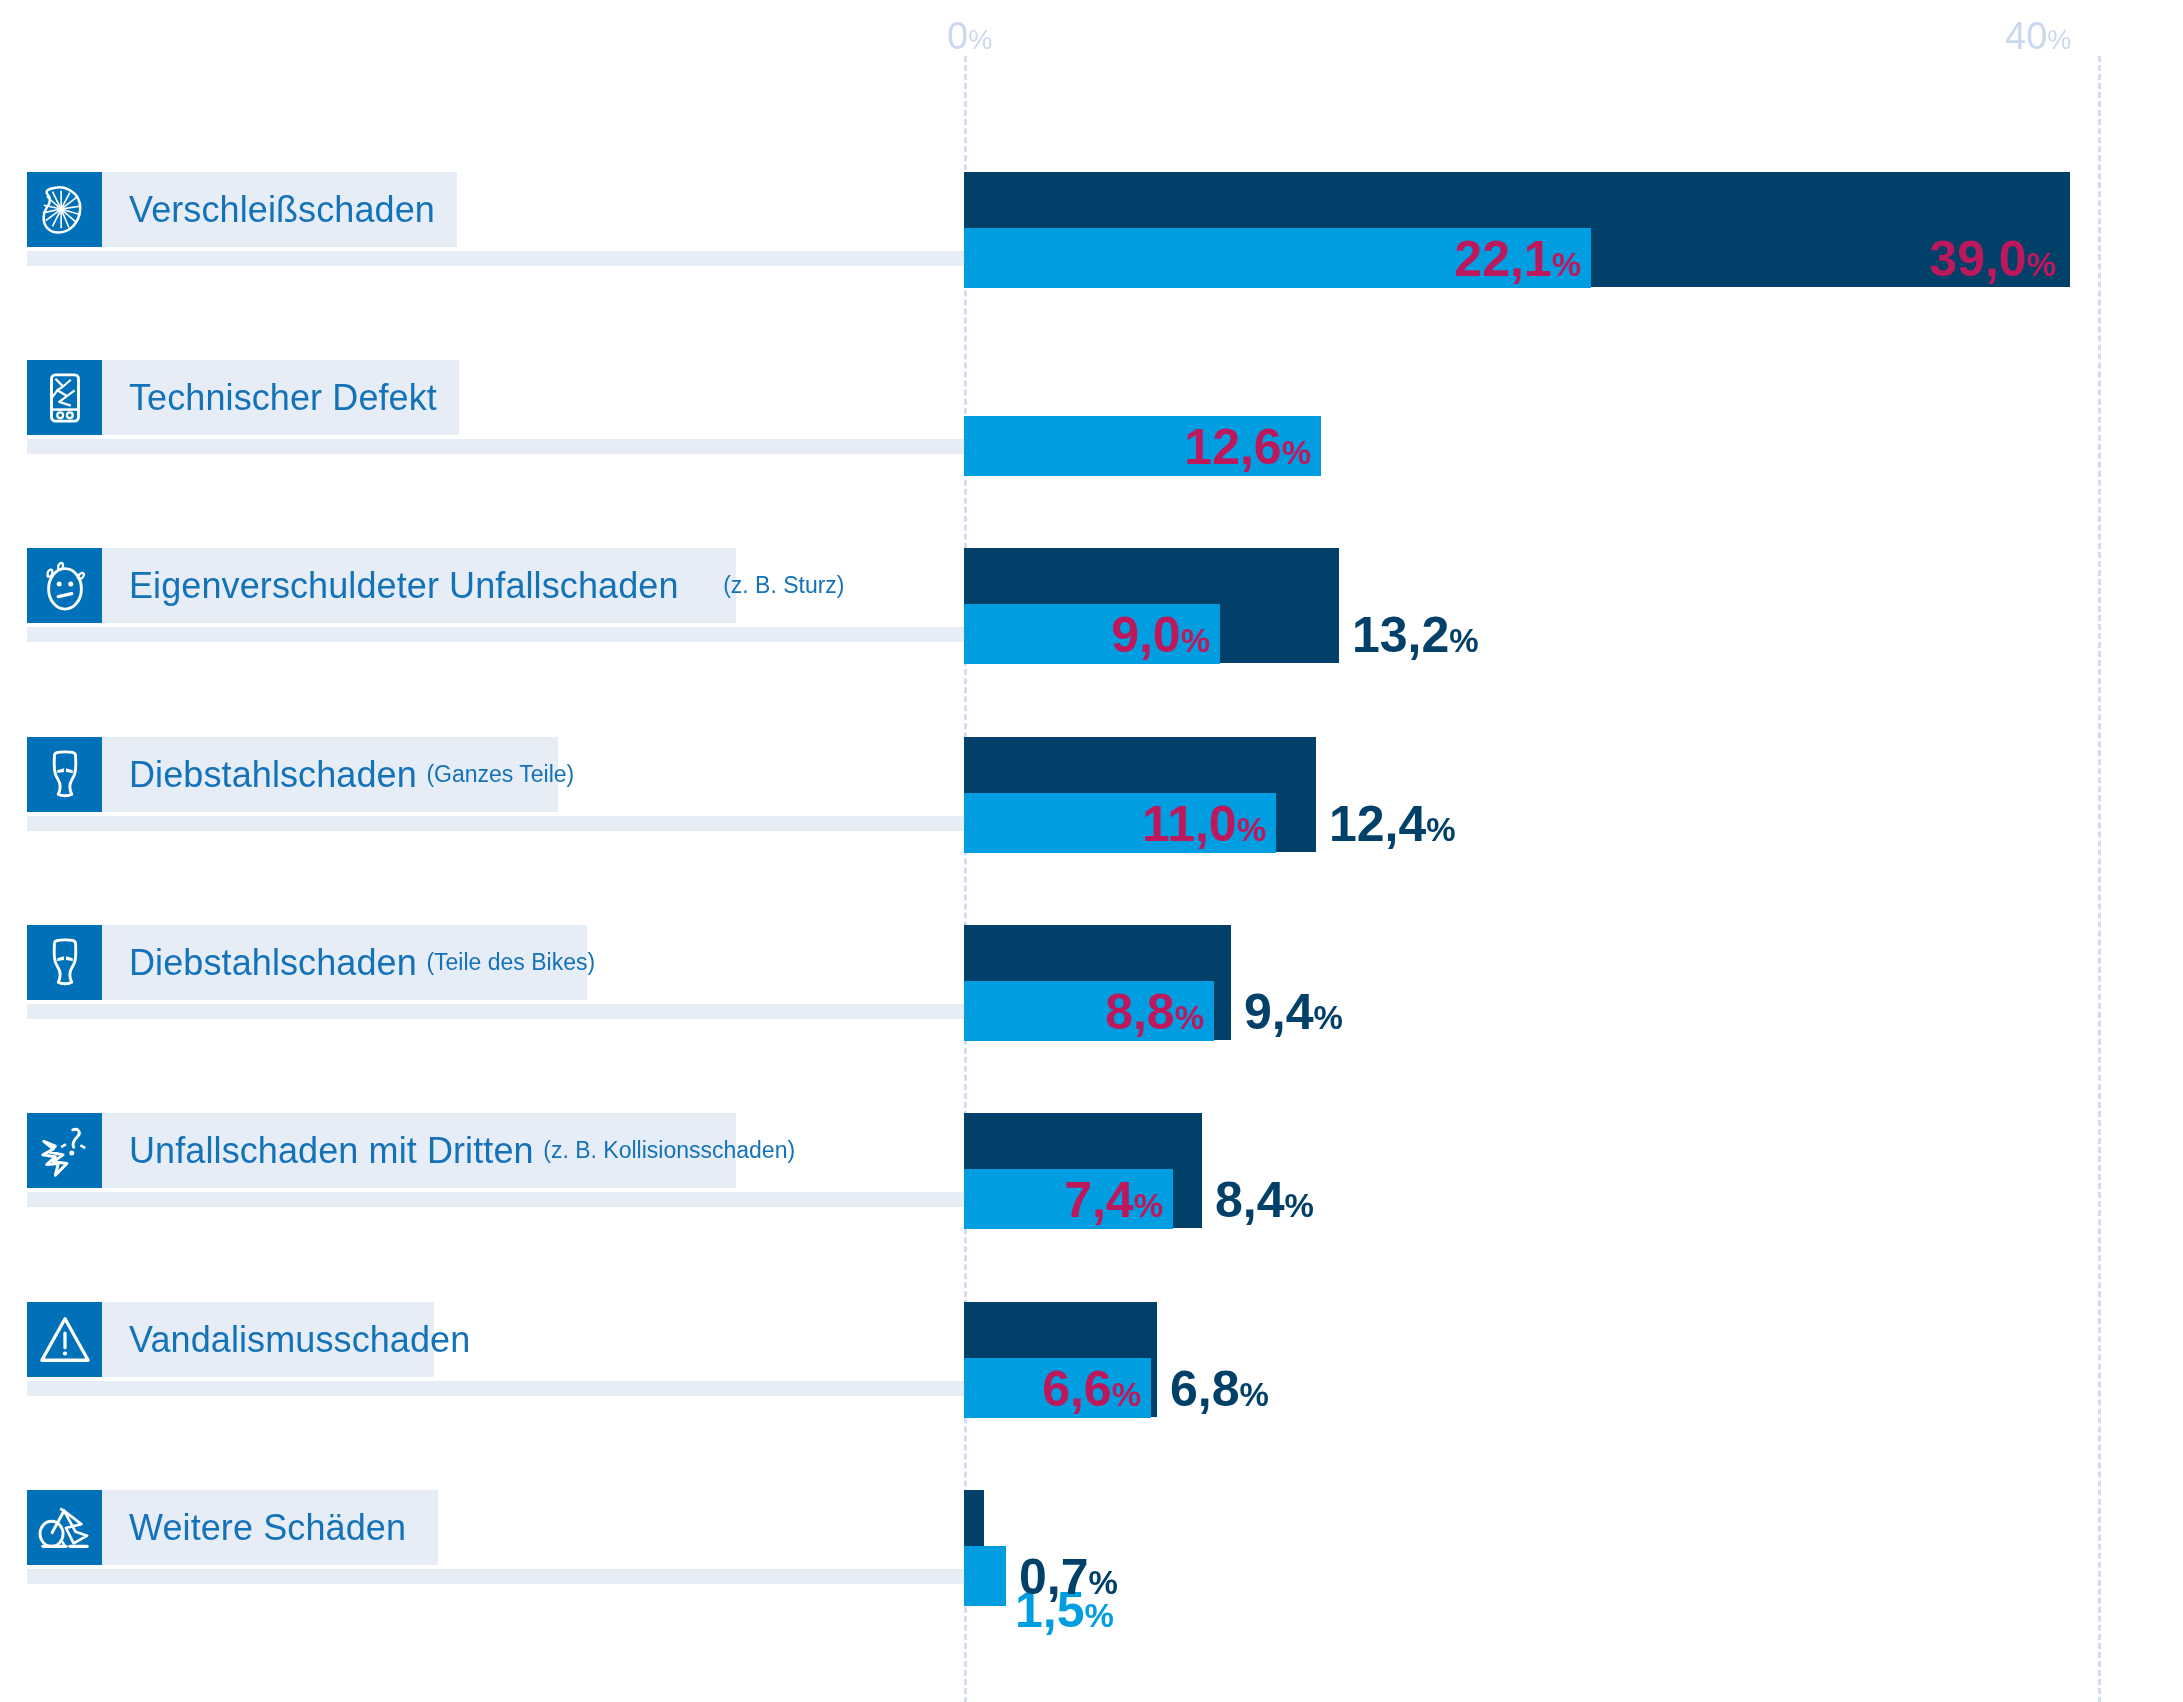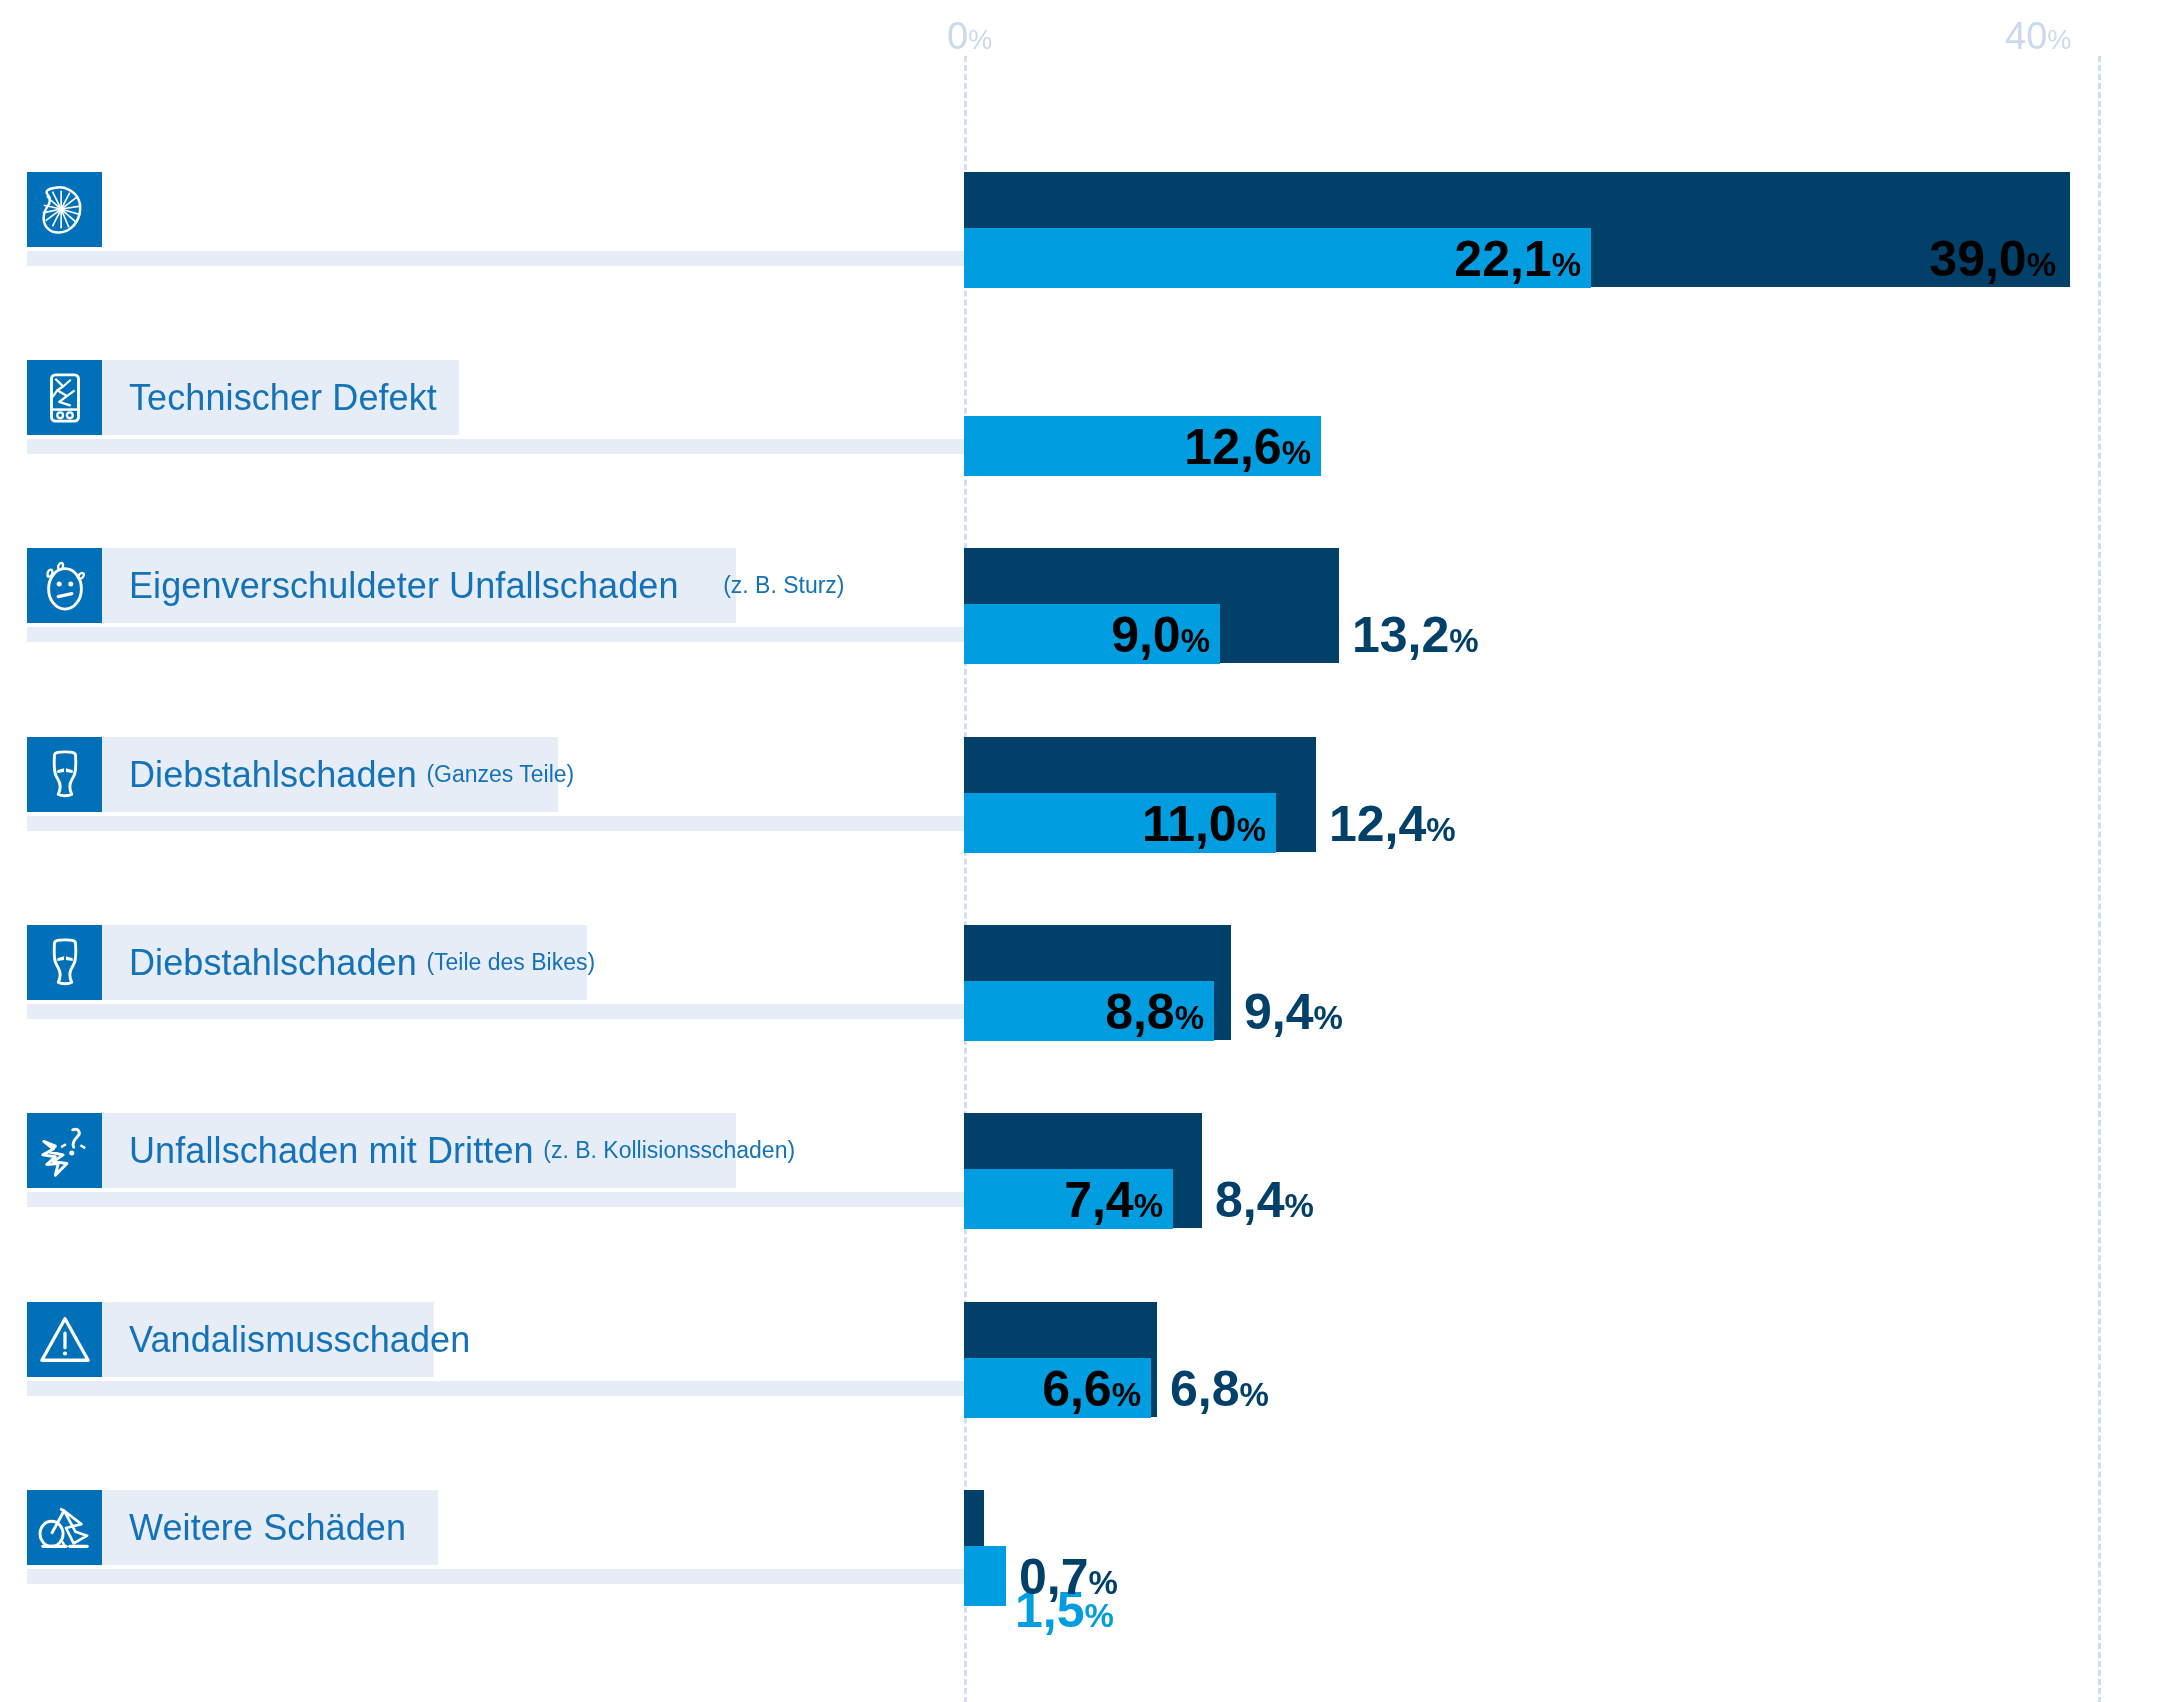--- a/index.html
+++ b/index.html
@@ -118,21 +118,21 @@
   
   .value {
     position: absolute;
     font-size: 50px;
     font-weight: 700;
     line-height: 1;
     white-space: nowrap;
     z-index: 5;
   }
   .value .pct { font-size: 33px; }
-  .value.inside  { color: #000000; }
+  .value.inside  { color: #be185d; }
   .value.outside-dark  { color: #014069; }
   .value.outside-light { color: #009EE0; }
 </style>
 </head>
 <body>
 
 <div class="chart">
 
   <div class="axis-labels">
     <div class="axis-tick-label zero">
@@ -169,20 +169,23 @@
                 <path d="M24 27 L24 47"></path>
                 <path d="M24 27 L15 45"></path>
                 <path d="M24 27 L8 39"></path>
                 <path d="M24 27 L5 31"></path>
                 <path d="M24 27 L6 23"></path>
                 <path d="M24 27 L9 14"></path>
                 <path d="M24 27 L15 9"></path>
               </g>
             </svg>
           </div>
+          <div class="label-box" style="width: 355px;">
+            <span class="label-main">Verschleißschaden</span>
+          </div>
         </div>
       </div>
       <div class="row" style="top: 341px;">
         <div class="connector" style="width: 961px; top: 98px;"></div>
         <div class="bar light" style="width: 357px; height: 60px; top: 75px;"></div>
         <div class="value inside" style="top: 81px; left: 1311px; transform: translateX(-100%);"><span>12,6</span><span class="pct">%</span></div>
         <div class="label-wrap">
           <div class="icon-box">
             <svg width="54" height="54" viewBox="0 0 56 56" fill="none" stroke="#fff" stroke-width="3">
               <rect x="14" y="4" width="28" height="48" rx="4"></rect>

